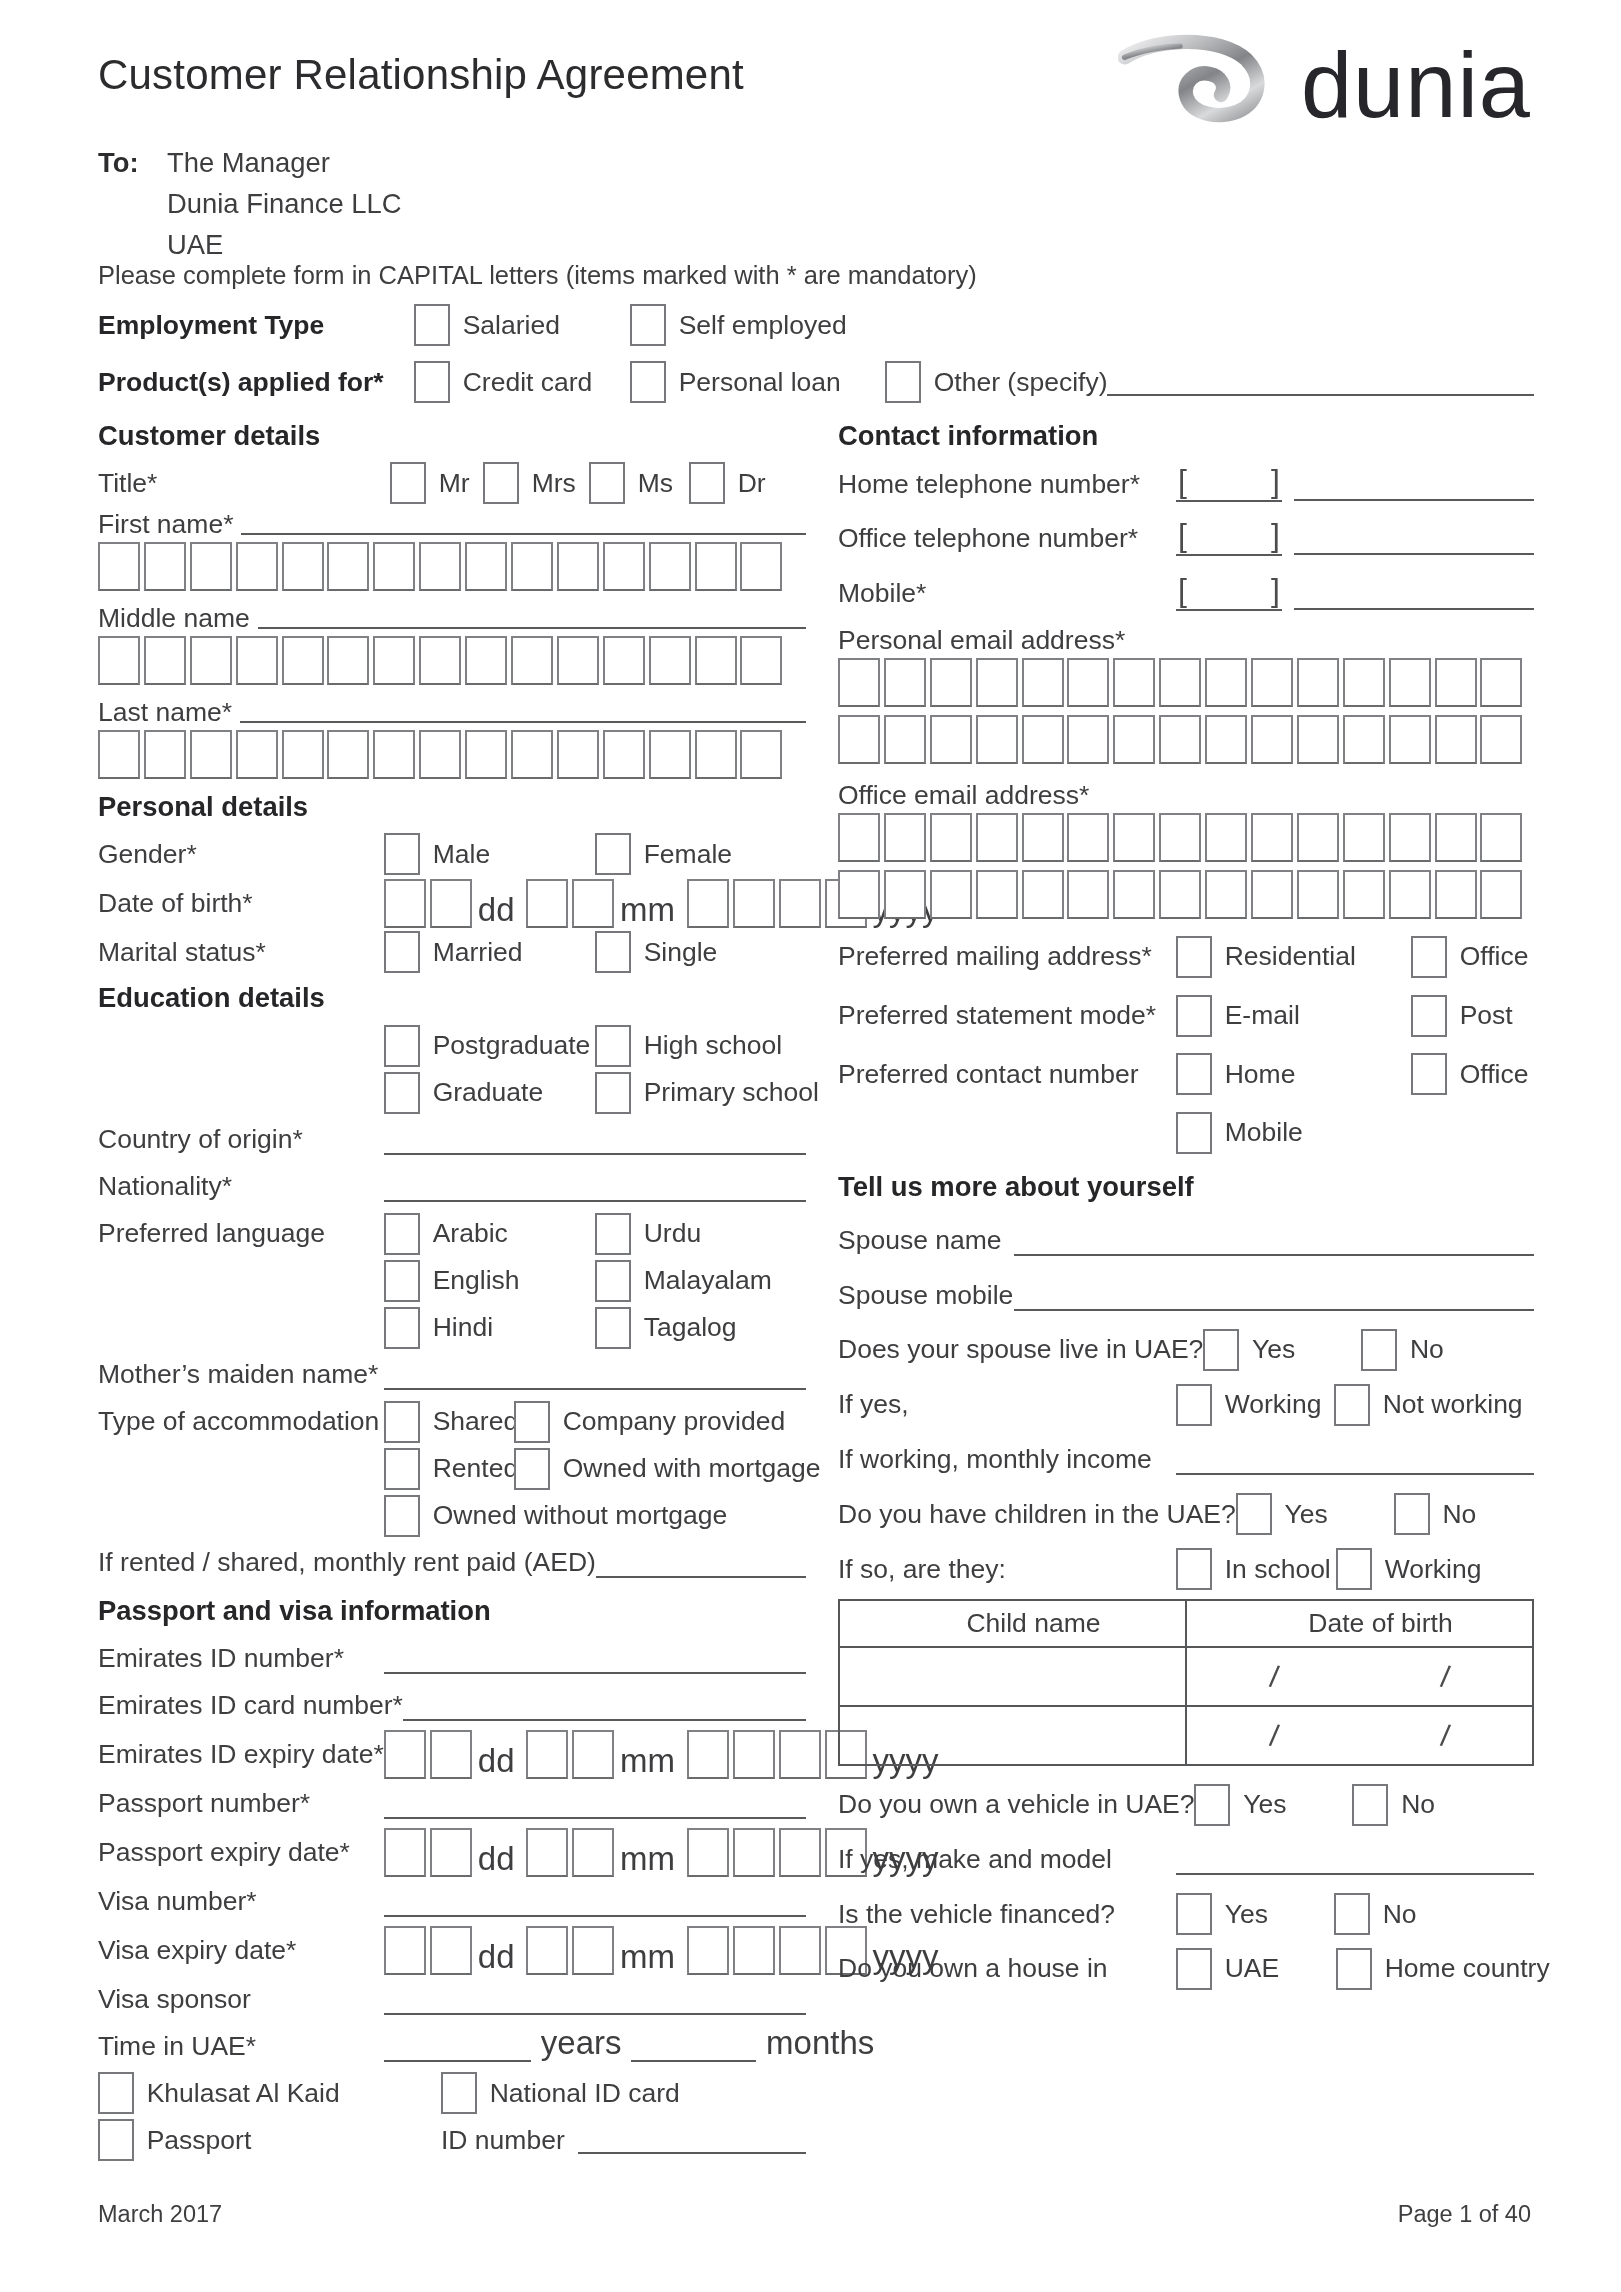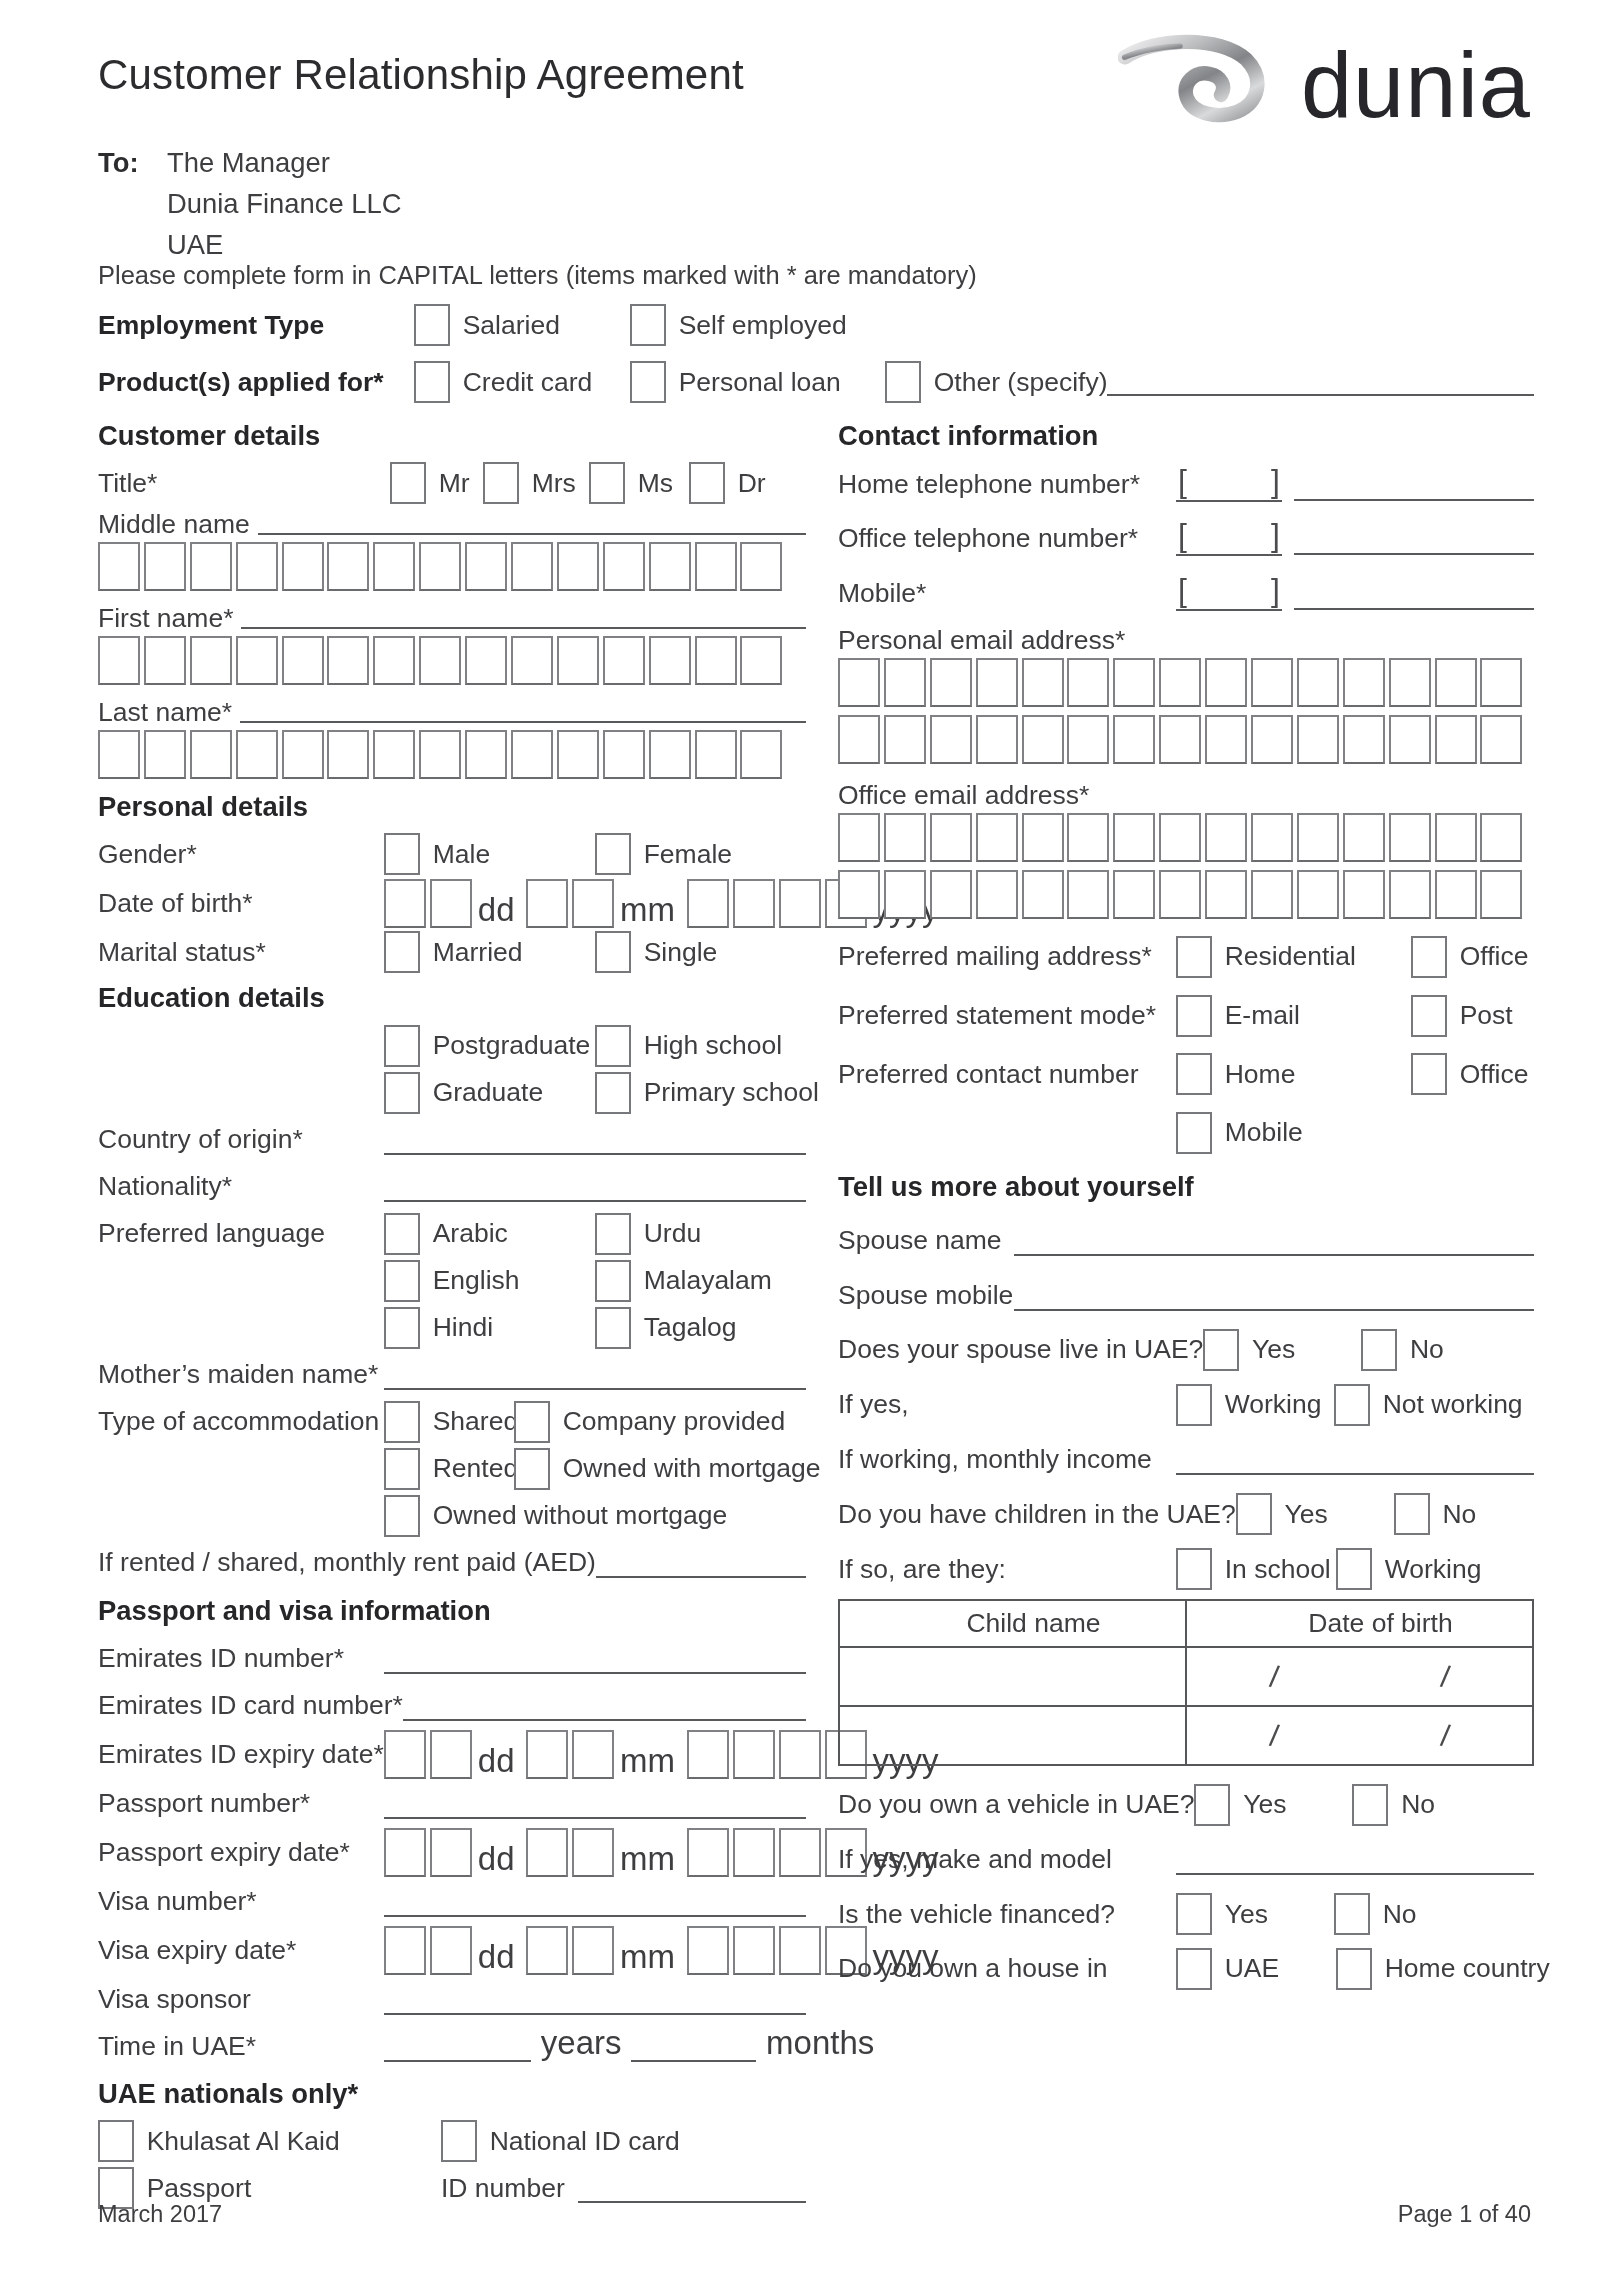--- a/index.html
+++ b/index.html
@@ -154,21 +154,21 @@
         <span class="olbl">Ms</span>
       </span>
       <span class="opt">
         <span class="cb"></span>
         <span class="olbl">Dr</span>
       </span>
     </div>
 
     <div class="fld">
       <div class="flbl">
-        <span>Middle name</span>
+        <span>First name*</span>
         <span class="wline rule"></span>
       </div>
       <div class="boxrow">
           <i class="bx"></i>
           <i class="bx"></i>
           <i class="bx"></i>
           <i class="bx"></i>
           <i class="bx"></i>
           <i class="bx"></i>
           <i class="bx"></i>
@@ -178,21 +178,21 @@
           <i class="bx"></i>
           <i class="bx"></i>
           <i class="bx"></i>
           <i class="bx"></i>
           <i class="bx"></i>
         </div>
     </div>
 
     <div class="fld">
       <div class="flbl">
-        <span>First name*</span>
+        <span>Middle name</span>
         <span class="wline rule"></span>
       </div>
       <div class="boxrow">
           <i class="bx"></i>
           <i class="bx"></i>
           <i class="bx"></i>
           <i class="bx"></i>
           <i class="bx"></i>
           <i class="bx"></i>
           <i class="bx"></i>
@@ -477,21 +477,20 @@
       <span class="wline"></span>
     </div>
     <div class="row">
       <span class="lbl wl292">Time in UAE*</span>
       <span class="wline fx150"></span>
       <span class="dunit" style="margin:0 9.8px 7.8px 9.8px">years</span>
       <span class="wline fx128"></span>
       <span class="dunit last" style="margin:0 0 7.8px 9.8px">months</span>
     </div>
 
-    <div class="h2 mt10">UAE nationals only*</div>
 
     <div class="row">
       <span class="opt cell350">
         <span class="cb"></span>
         <span class="olbl">Khulasat Al Kaid</span>
       </span>
       <span class="opt">
         <span class="cb"></span>
         <span class="olbl">National ID card</span>
       </span>

